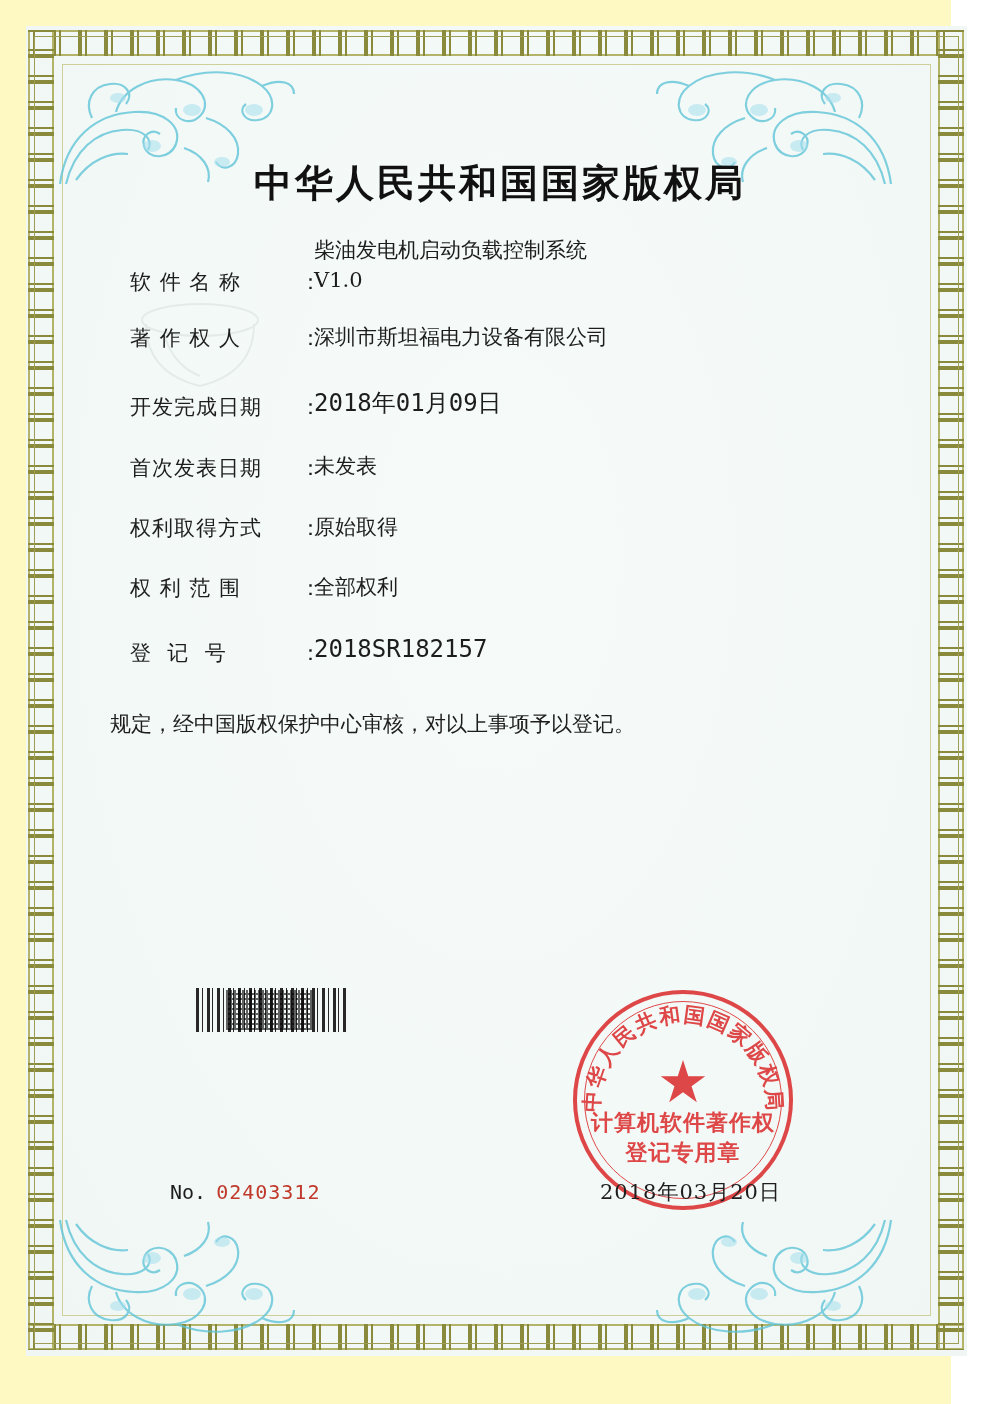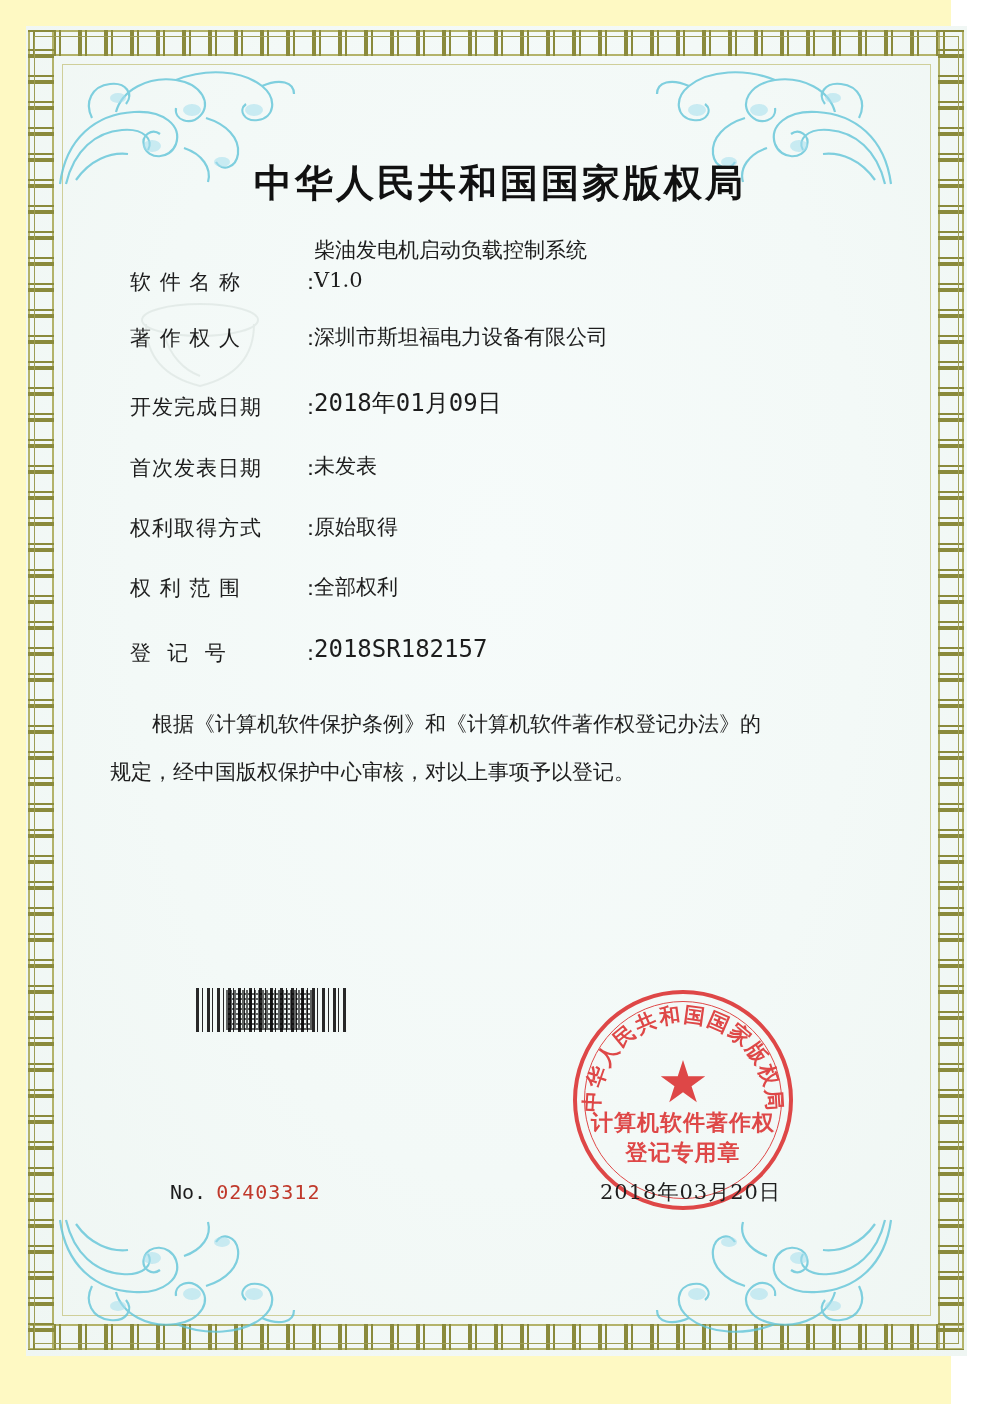--- a/index.html
+++ b/index.html
@@ -444,21 +444,20 @@
         <span class="field-value">全部权利</span>
       </div>
       <div class="field-row">
         <span class="field-label">登  记  号</span>
         <span class="field-colon">：</span>
         <span class="field-value mono">2018SR182157</span>
       </div>
     </div>
 
     <div class="statement">
-      <p>根据《计算机软件保护条例》和《计算机软件著作权登记办法》的</p>
       <p style="text-indent:0">规定，经中国版权保护中心审核，对以上事项予以登记。</p>
     </div>
   </div>
 
   <div class="barcode">
     <div class="bars"></div>
     <div class="qr-patch"></div>
   </div>
 
   <div class="seal">

